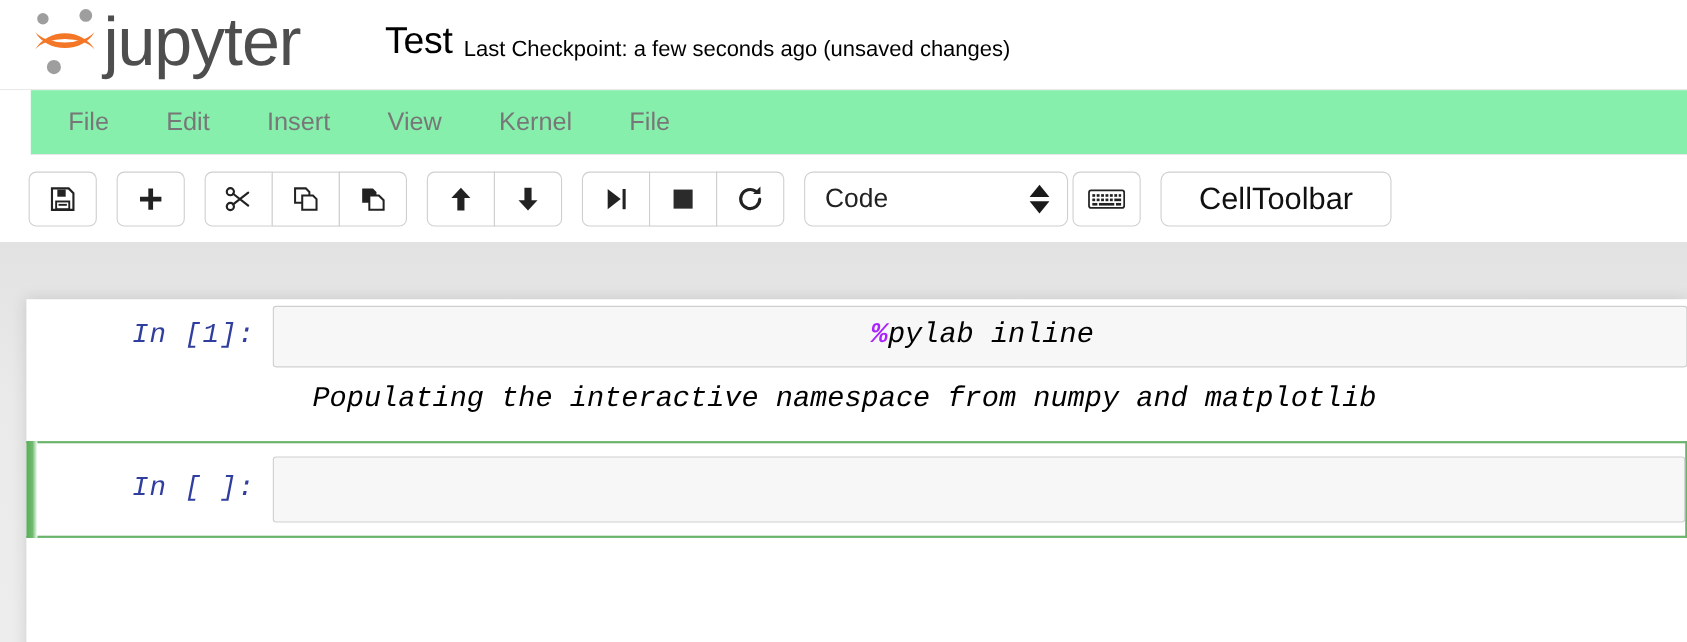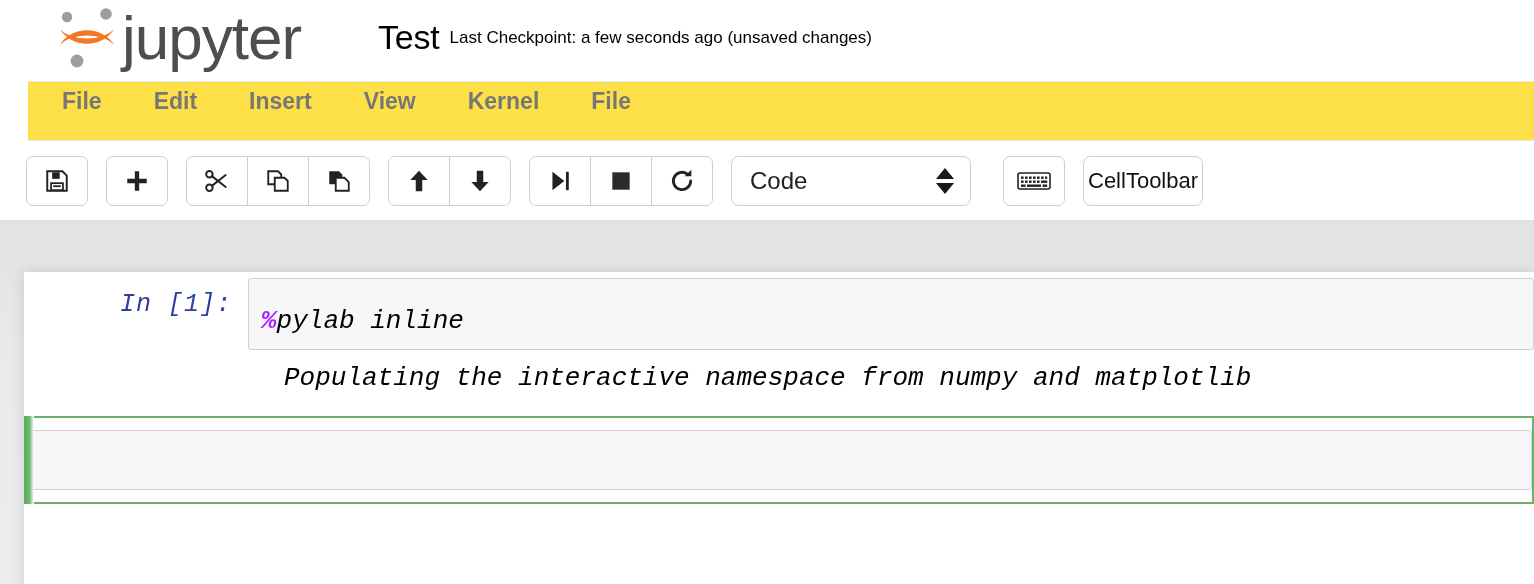--- a/index.html
+++ b/index.html
@@ -15,64 +15,63 @@
     -webkit-font-smoothing: antialiased;
   }
 
   
   #header {
     position: relative;
     height: 82px;
     background: #ffffff;
     border-bottom: 1px solid #e7e7e7;
     box-sizing: border-box;
-    margin-left: 28px;
   }
   #logo {
     position: absolute;
     left: 20px;
     top: 3px;
     width: 300px;
     height: 74px;
   }
   #nb-title-wrap {
     position: absolute;
     left: 350px;
     top: 18px;
     display: flex;
-    align-items: center;
+    align-items: flex-end;
   }
   #nb-name {
     font-size: 34px;
     color: #000000;
     letter-spacing: -0.2px;
   }
   #nb-checkpoint {
-    font-size: 17px;
+    font-size: 20px;
     color: #000000;
     margin-left: 10px;
   }
 
   
   #menubar {
     position: relative;
     height: 59px;
     background: #ffffff;
   }
   #menubar-inner {
     position: absolute;
     left: 28px;
     right: 0;
     top: 0;
     bottom: 0;
-    background: #fde047;
+    background: #86efac;
     border-bottom: 1px solid #e7e7e7;
     display: flex;
-    box-sizing: border-box;
-    font-weight: bold;
+    align-items: center;
+    box-sizing: border-box;
   }
   .menu-item {
     font-size: 23px;
     color: #777777;
     padding: 6px 26px 8px 26px;
     cursor: default;
     white-space: nowrap;
   }
   .menu-item:first-child { margin-left: 8px; }
 
@@ -120,21 +119,21 @@
     width: 240px;
     height: 50px;
     border: 1px solid #cfcfcf;
     border-radius: 8px;
     background: #ffffff;
     display: flex;
     align-items: center;
     justify-content: space-between;
     padding: 0 16px 0 18px;
     box-sizing: border-box;
-    margin-right: 32px;
+    margin-right: 4px;
     cursor: default;
   }
   #cell-type-label {
     font-size: 24px;
     color: #222;
   }
   .spin-arrows {
     display: flex;
     flex-direction: column;
     align-items: center;
@@ -148,22 +147,22 @@
   .spin-arrows .up { border-bottom: 11px solid #1a1a1a; margin-bottom: 4px; }
   .spin-arrows .down { border-top: 11px solid #1a1a1a; }
 
   #celltoolbar-btn {
     height: 50px;
     border: 1px solid #cfcfcf;
     border-radius: 8px;
     background: #ffffff;
     display: flex;
     align-items: center;
-    padding: 0 4px;
-    font-size: 22px;
+    padding: 0 34px;
+    font-size: 28px;
     color: #111;
     box-sizing: border-box;
     cursor: default;
   }
 
   
   #page-body {
     position: relative;
     height: 364px;
     background: linear-gradient(to bottom, #e2e2e2 0%, #eaeaea 40%, #ededed 100%);
@@ -201,27 +200,28 @@
     box-sizing: border-box;
     padding-top: 12px;
     white-space: pre;
   }
   .input-area {
     flex: 1 1 auto;
     background: #f7f7f7;
     border: 1px solid #cfcfcf;
     border-radius: 3px;
     min-height: 56px;
-    padding: 26px 8px 11px 12px;
+    padding: 9px 8px 11px 12px;
     box-sizing: border-box;
     font-family: "Liberation Mono", "DejaVu Sans Mono", monospace;
     font-size: 26px;
     color: #000000;
     white-space: pre;
     line-height: 1.25;
+    text-align: center;
   }
   .magic { color: #aa22ff; font-weight: bold; }
 
   .output-area {
     display: flex;
     padding-left: 24px;
   }
   .output-text {
     flex: 1 1 auto;
     font-family: "Liberation Mono", "DejaVu Sans Mono", monospace;
@@ -439,18 +439,19 @@
       </div>
       <div class="output-area">
         <div class="prompt"></div>
         <div class="output-text">Populating the interactive namespace from numpy and matplotlib</div>
       </div>
     </div>
 
     <div class="cell" id="cell-2">
       <div class="accent-bar"></div>
       <div class="cell-row">
+        <div class="prompt">In [ ]:</div>
         <div class="input-area"><span></span></div>
       </div>
     </div>
 
   </div>
 </div>
 
 </body></html>

